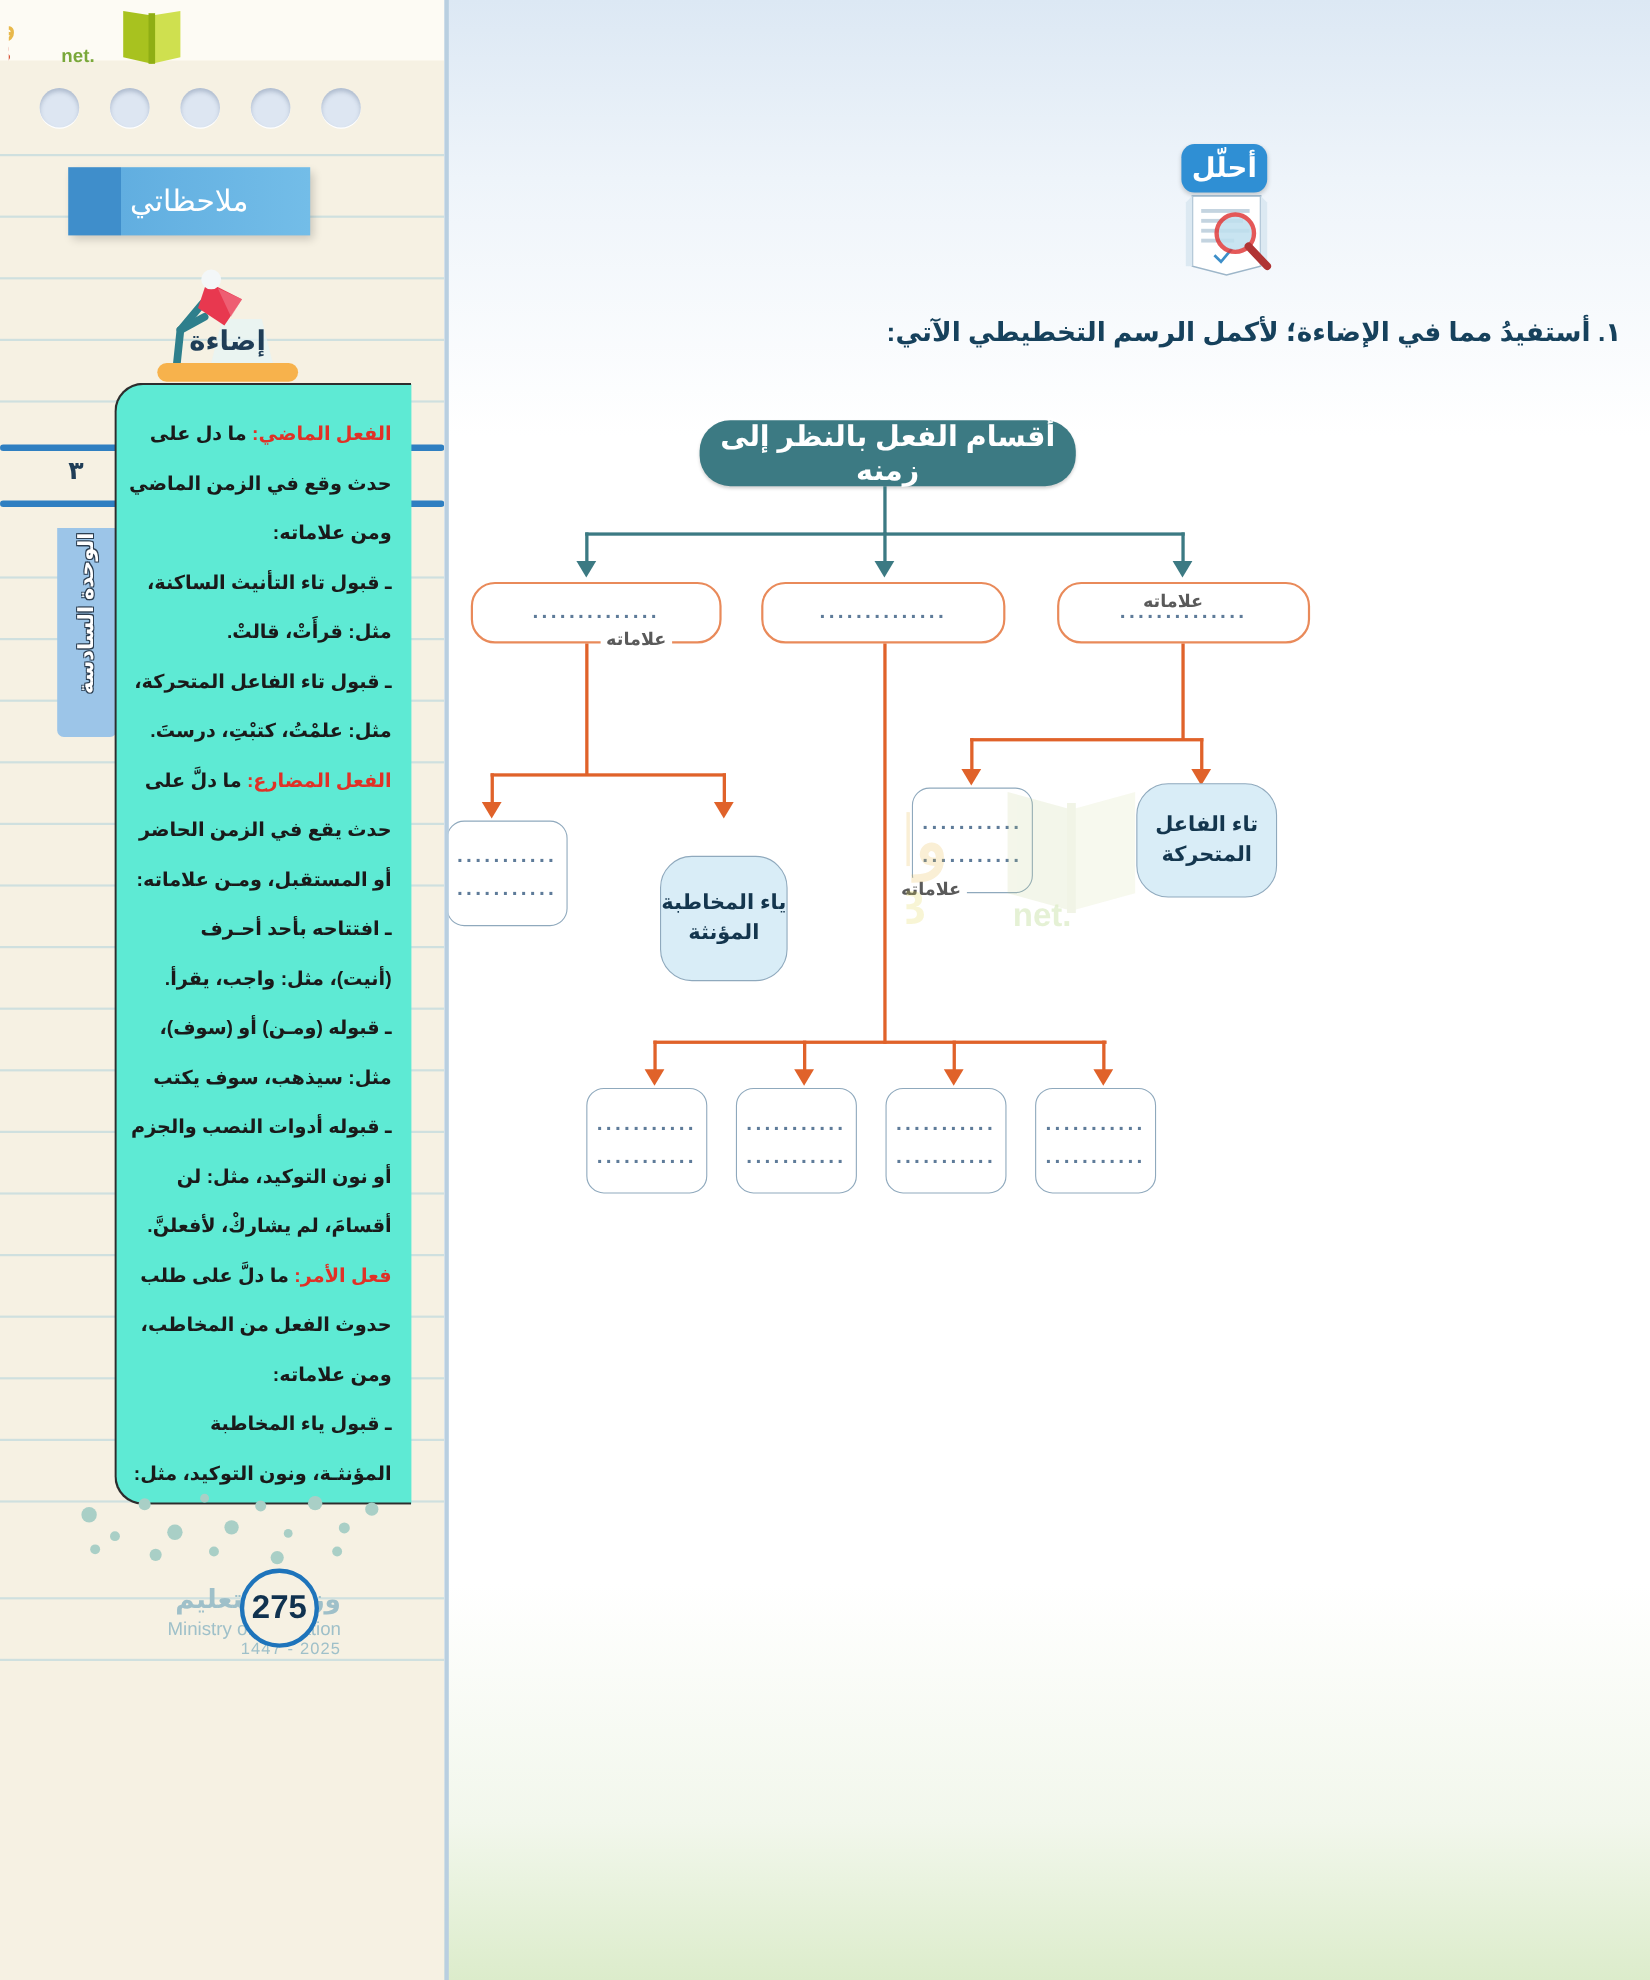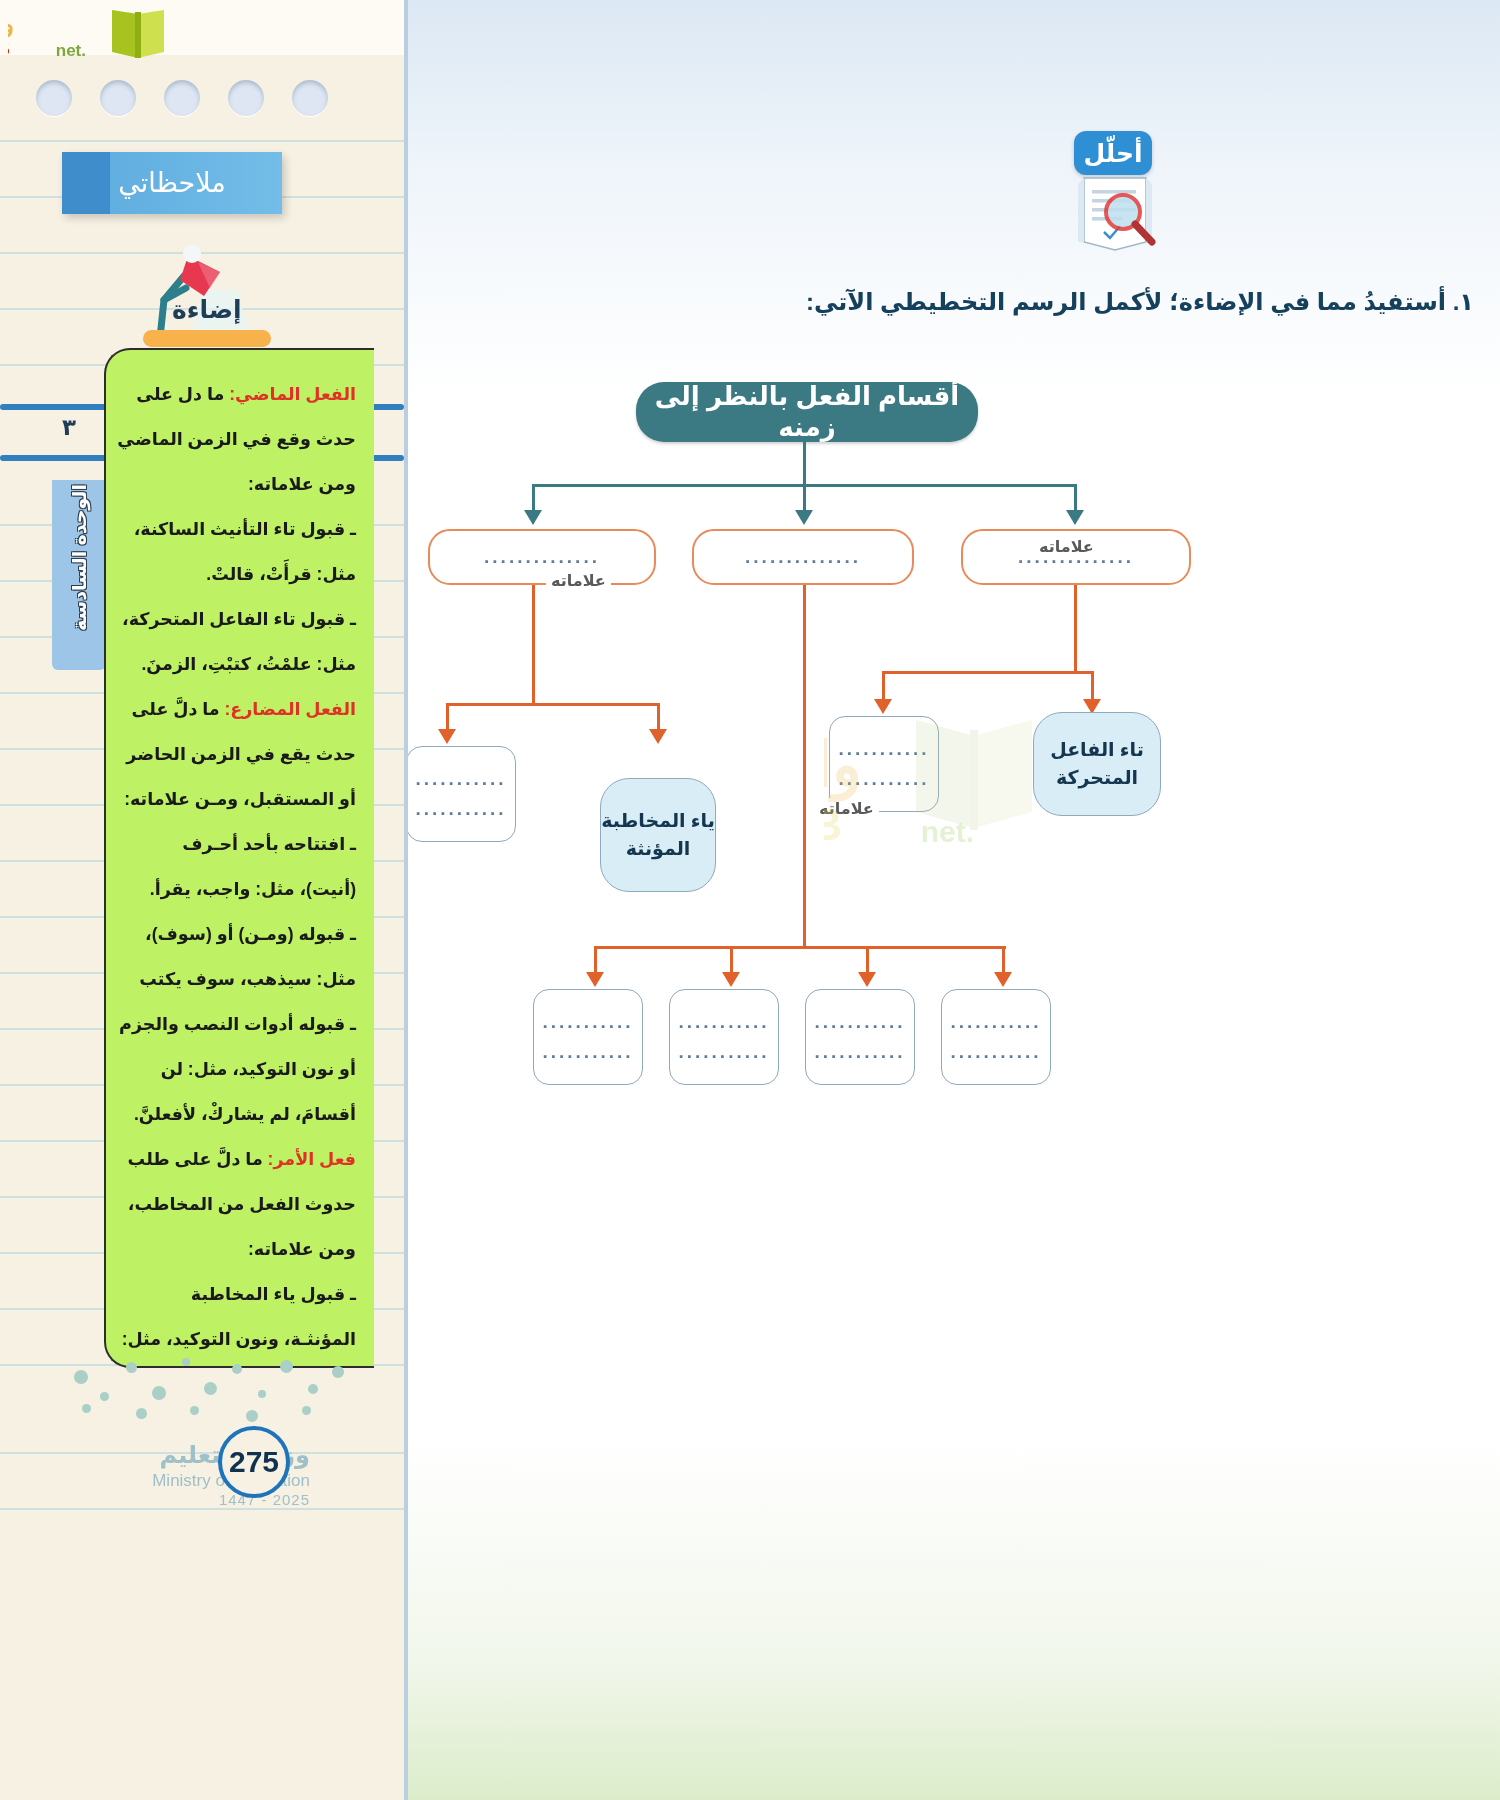--- a/index.html
+++ b/index.html
@@ -88,21 +88,21 @@
   }
   #lamp-base {
     position:absolute; left:143px; top:330px;
     width:128px; height:17px; background:#f7b24c; border-radius:9px;
   }
 
   
   #note-card {
     position:absolute; left:104px; top:348px;
     width:270px; height:1020px;
-    background:#bef264;
+    background:#5eead4;
     border:2px solid #2d2d2d;
     border-radius: 26px 0 0 26px;
     border-right:none;
     padding: 22px 18px 10px 18px;
     overflow:hidden;
   }
   #note-card .line {
     font-size:17.5px; line-height:45px; color:#1a1a1a;
     font-weight:bold; text-align:right; white-space:nowrap;
   }
@@ -273,21 +273,21 @@
     <div id="lamp-label">إضاءة</div>
     <div id="lamp-base"></div>
 
     <div id="note-card">
       <div class="line"><span class="hdr">الفعل الماضي:</span><span> ما دل على</span></div>
       <div class="line"><span>حدث وقع في الزمن الماضي</span></div>
       <div class="line"><span>ومن علاماته:</span></div>
       <div class="line"><span>ـ قبول تاء التأنيث الساكنة،</span></div>
       <div class="line"><span>مثل: قرأَتْ، قالتْ.</span></div>
       <div class="line"><span>ـ قبول تاء الفاعل المتحركة،</span></div>
-      <div class="line"><span>مثل: علمْتُ، كتبْتِ، الزمنَ.</span></div>
+      <div class="line"><span>مثل: علمْتُ، كتبْتِ، درستَ.</span></div>
       <div class="line"><span class="hdr">الفعل المضارع:</span><span> ما دلَّ على</span></div>
       <div class="line"><span>حدث يقع في الزمن الحاضر</span></div>
       <div class="line"><span>أو المستقبل، ومـن علاماته:</span></div>
       <div class="line"><span>ـ افتتاحه بأحد أحـرف</span></div>
       <div class="line"><span>(أنيت)، مثل: واجب، يقرأ.</span></div>
       <div class="line"><span>ـ قبوله (ومـن) أو (سوف)،</span></div>
       <div class="line"><span>مثل: سيذهب، سوف يكتب</span></div>
       <div class="line"><span>ـ قبوله أدوات النصب والجزم</span></div>
       <div class="line"><span>أو نون التوكيد، مثل: لن</span></div>
       <div class="line"><span>أقسامَ، لم يشاركْ، لأفعلنَّ.</span></div>

